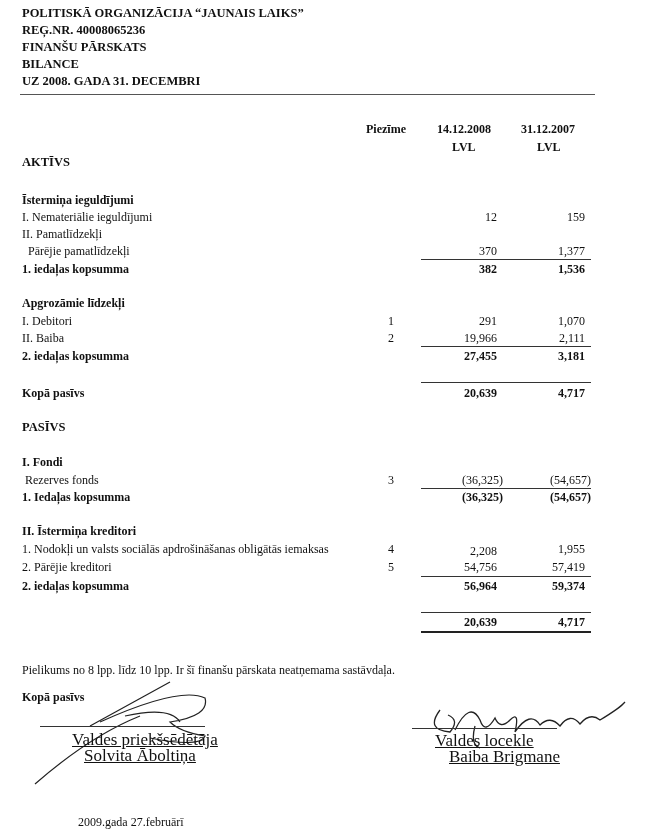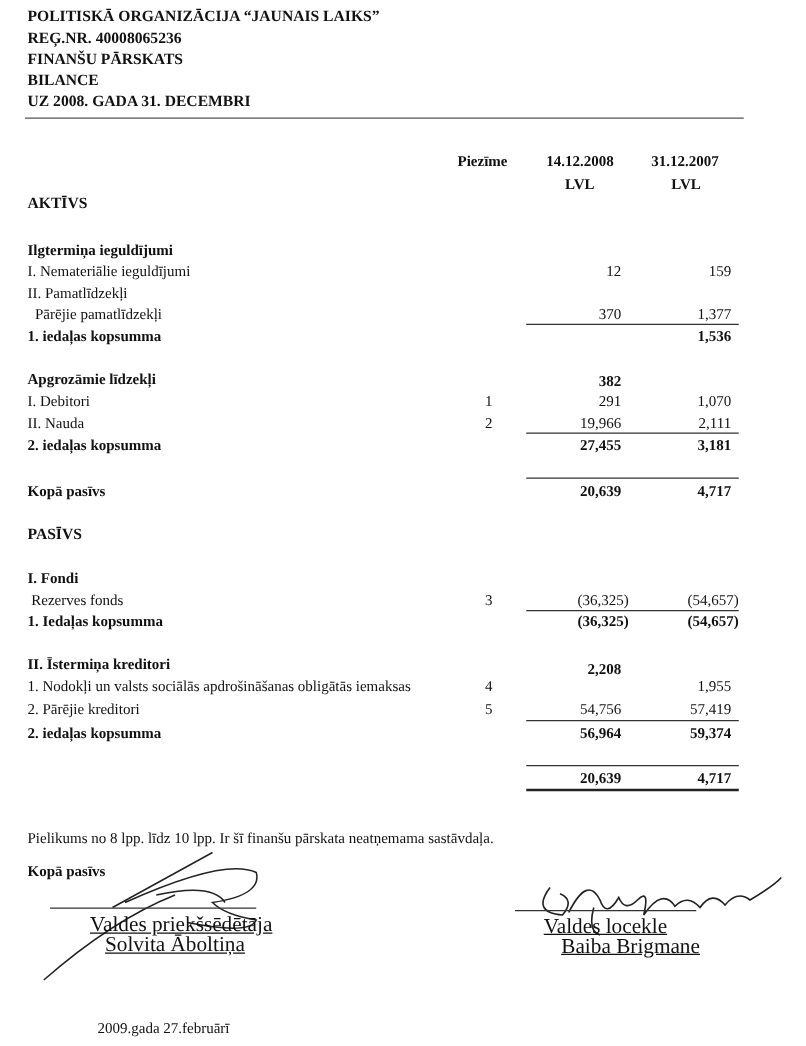--- a/index.html
+++ b/index.html
@@ -28,39 +28,39 @@
 <div class="hr" style="left:20px; top:94px; width:575px; background:#555;"></div>
 
 <div class="abs b" style="left:366px; top:122px;">Piezīme</div>
 <div class="abs b" style="left:437px; top:122px;">14.12.2008</div>
 <div class="abs b" style="left:521px; top:122px;">31.12.2007</div>
 <div class="abs b" style="left:452px; top:140px;">LVL</div>
 <div class="abs b" style="left:537px; top:140px;">LVL</div>
 
 <div class="abs b lbl" style="top:155px; font-size:12.5px;">AKTĪVS</div>
 
-<div class="abs b lbl" style="top:193px;">Ilgtermiņa ieguldījumi</div>
+<div class="abs b lbl" style="top:193px;">Īstermiņa ieguldījumi</div>
 <div class="abs lbl" style="top:210px;">I. Nemateriālie ieguldījumi</div>
 <div class="abs num c1" style="top:210px;">12</div>
 <div class="abs num c2" style="top:210px;">159</div>
 <div class="abs lbl" style="top:227px;">II. Pamatlīdzekļi</div>
 <div class="abs lbl" style="top:244px; left:28px;">Pārējie pamatlīdzekļi</div>
 <div class="abs num c1" style="top:244px;">370</div>
 <div class="abs num c2" style="top:244px;">1,377</div>
 <div class="hr" style="left:421px; top:259px; width:170px;"></div>
 <div class="abs b lbl" style="top:262px;">1. iedaļas kopsumma</div>
-<div class="abs b num c1" style="top:262px;margin-top:36px;">382</div>
+<div class="abs b num c1" style="top:262px;">382</div>
 <div class="abs b num c2" style="top:262px;">1,536</div>
 
 <div class="abs b lbl" style="top:296px;">Apgrozāmie līdzekļi</div>
 <div class="abs lbl" style="top:314px;">I. Debitori</div>
 <div class="abs note" style="top:314px;">1</div>
 <div class="abs num c1" style="top:314px;">291</div>
 <div class="abs num c2" style="top:314px;">1,070</div>
-<div class="abs lbl" style="top:331px;">II. Nauda</div>
+<div class="abs lbl" style="top:331px;">II. Baiba</div>
 <div class="abs note" style="top:331px;">2</div>
 <div class="abs num c1" style="top:331px;">19,966</div>
 <div class="abs num c2" style="top:331px;">2,111</div>
 <div class="hr" style="left:421px; top:346px; width:170px;"></div>
 <div class="abs b lbl" style="top:349px;">2. iedaļas kopsumma</div>
 <div class="abs b num c1" style="top:349px;">27,455</div>
 <div class="abs b num c2" style="top:349px;">3,181</div>
 
 <div class="hr" style="left:421px; top:382px; width:170px;"></div>
 <div class="abs b lbl" style="top:386px;">Kopā pasīvs</div>
@@ -75,21 +75,21 @@
 <div class="abs num c1" style="top:473px; left:413px;">(36,325)</div>
 <div class="abs num c2" style="top:473px; left:501px;">(54,657)</div>
 <div class="hr" style="left:421px; top:488px; width:170px;"></div>
 <div class="abs b lbl" style="top:490px;">1. Iedaļas kopsumma</div>
 <div class="abs b num c1" style="top:490px; left:413px;">(36,325)</div>
 <div class="abs b num c2" style="top:490px; left:501px;">(54,657)</div>
 
 <div class="abs b lbl" style="top:524px;">II. Īstermiņa kreditori</div>
 <div class="abs lbl" style="top:542px;">1. Nodokļi un valsts sociālās apdrošināšanas obligātās iemaksas</div>
 <div class="abs note" style="top:542px;">4</div>
-<div class="abs num c1" style="top:528px;font-weight:bold;">2,208</div>
+<div class="abs num c1" style="top:544px;">2,208</div>
 <div class="abs num c2" style="top:542px;">1,955</div>
 <div class="abs lbl" style="top:560px;">2. Pārējie kreditori</div>
 <div class="abs note" style="top:560px;">5</div>
 <div class="abs num c1" style="top:560px;">54,756</div>
 <div class="abs num c2" style="top:560px;">57,419</div>
 <div class="hr" style="left:421px; top:576px; width:170px;"></div>
 <div class="abs b lbl" style="top:579px;">2. iedaļas kopsumma</div>
 <div class="abs b num c1" style="top:579px;">56,964</div>
 <div class="abs b num c2" style="top:579px;">59,374</div>
 

